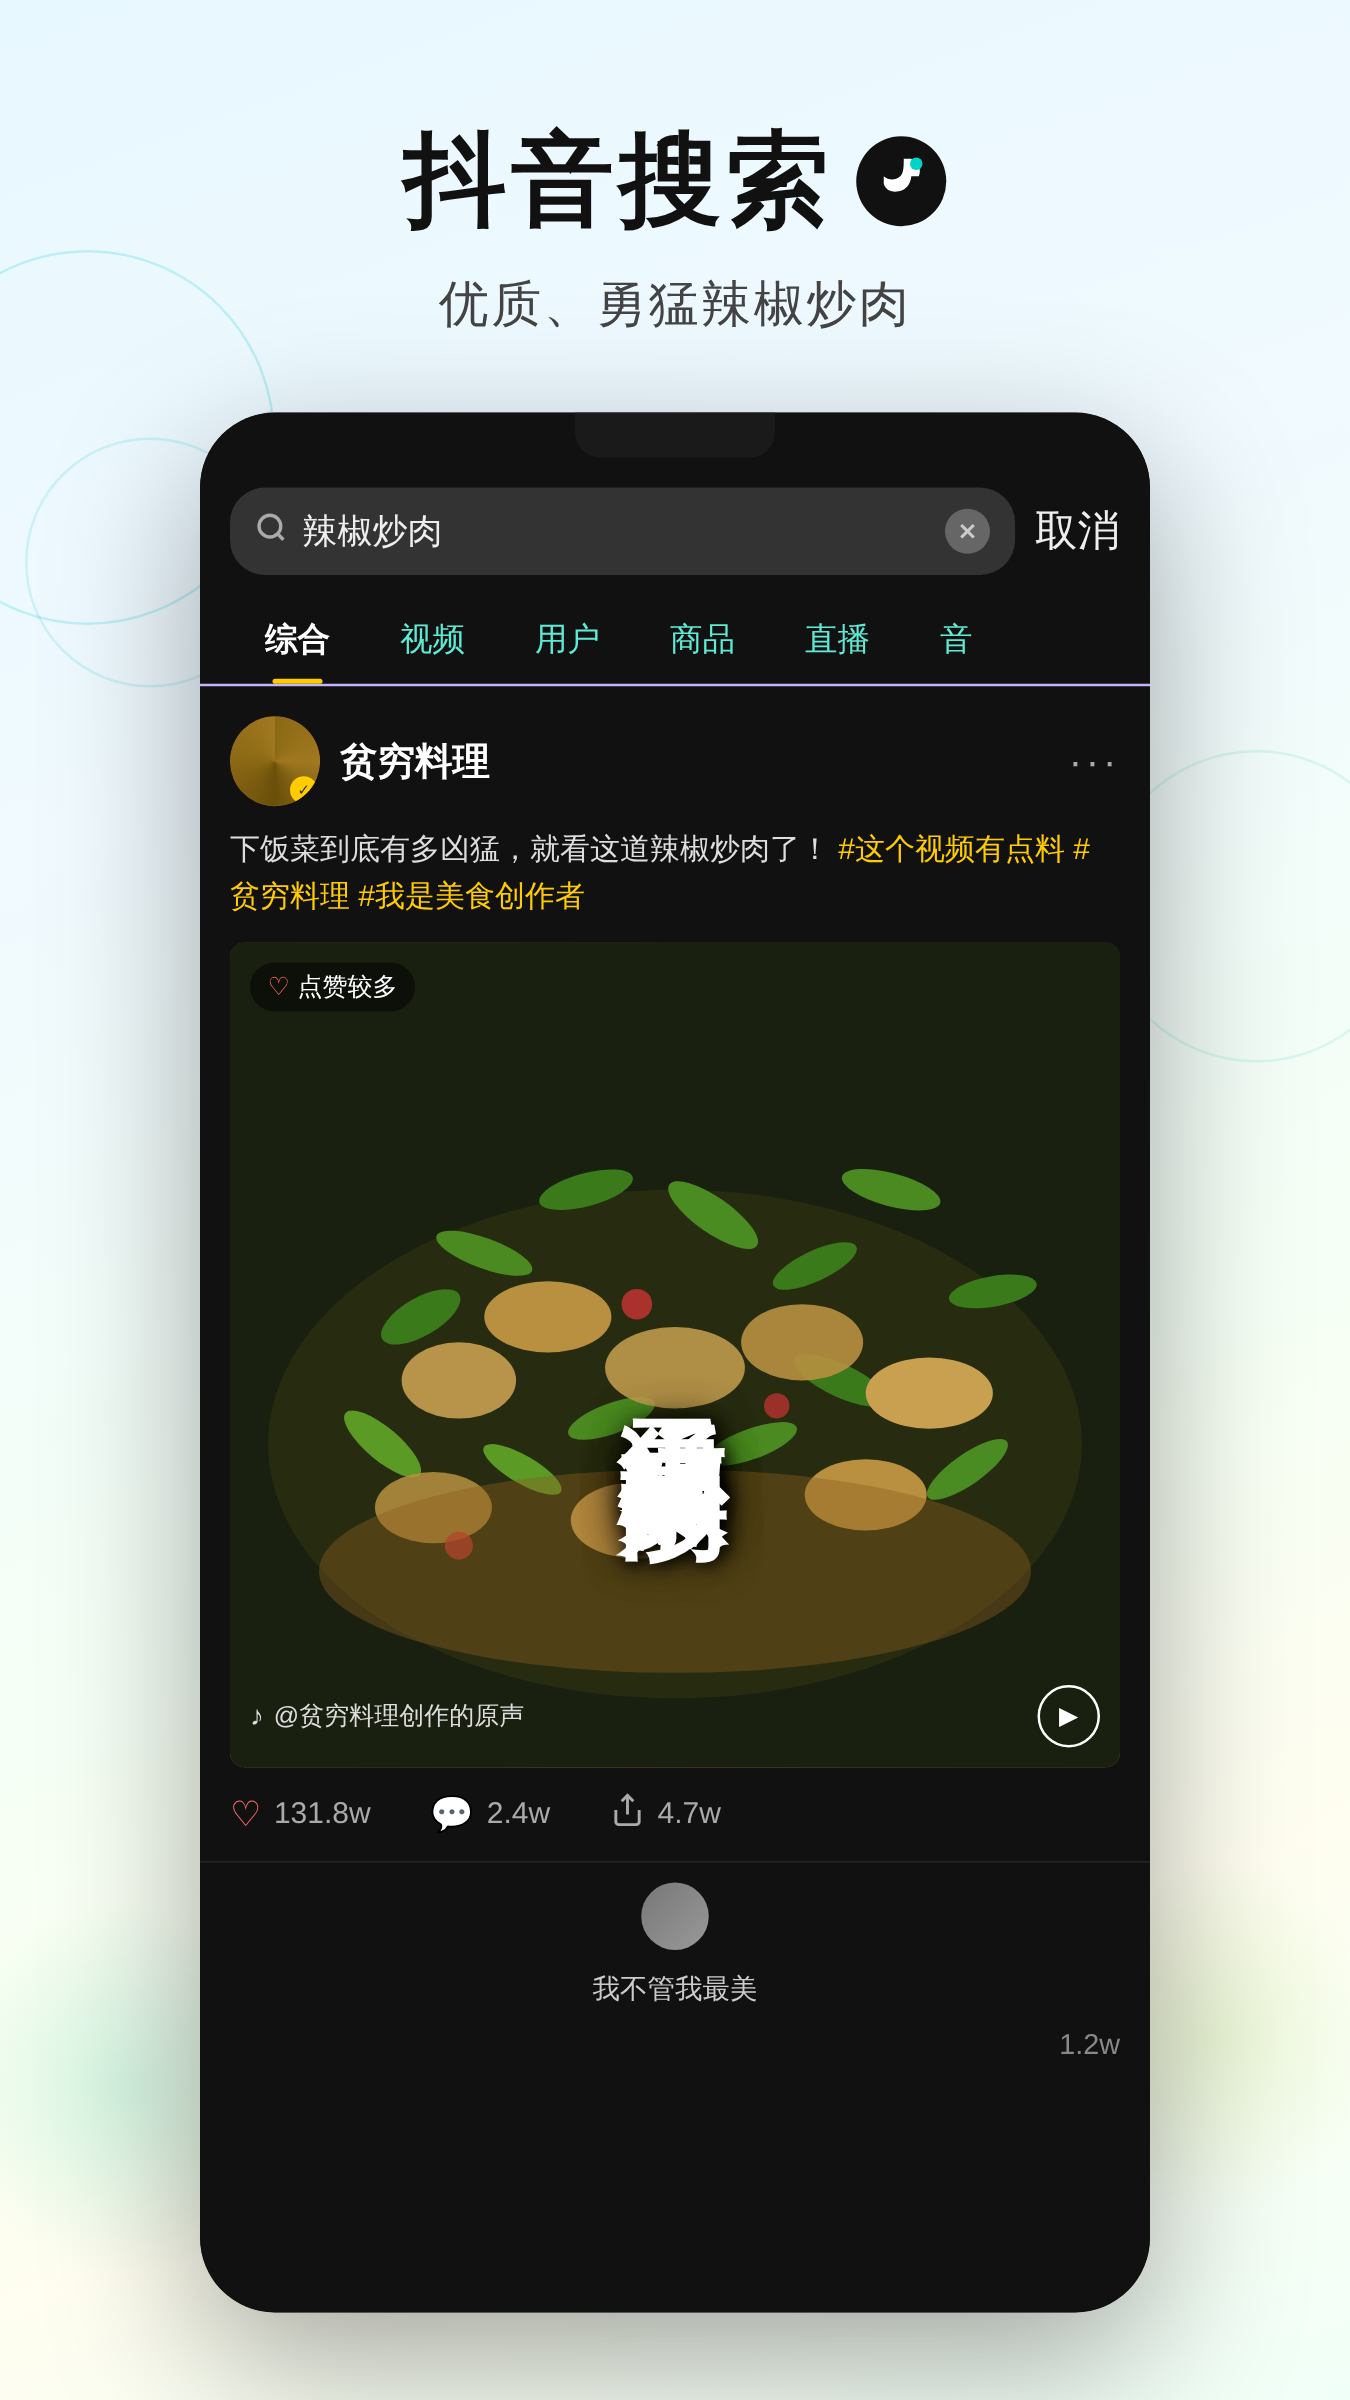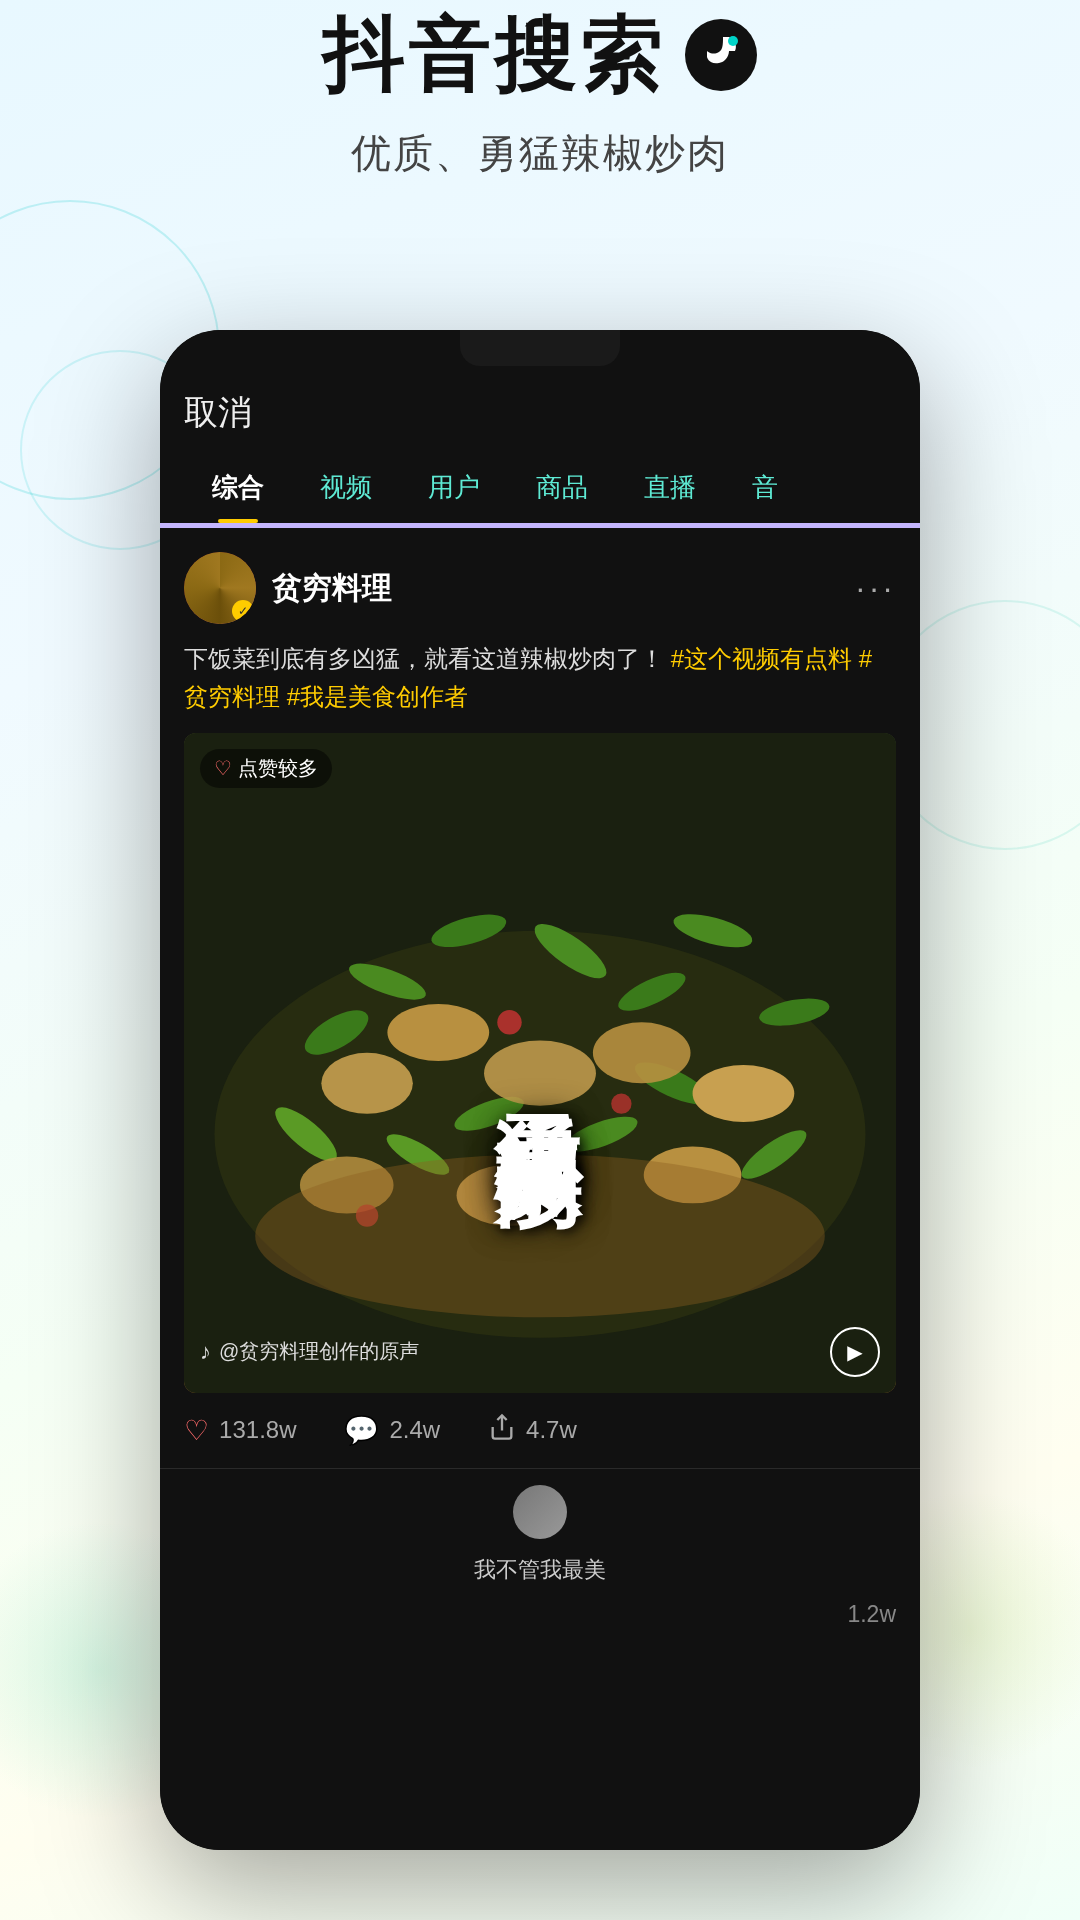--- a/index.html
+++ b/index.html
@@ -45,20 +45,21 @@
       position: absolute;
       width: 280px; height: 280px;
       background: radial-gradient(circle, rgba(200,230,150,0.3) 0%, transparent 70%);
       bottom: 150px; right: -30px;
       border-radius: 50%;
     }
 
     
     .header {
       text-align: center;
+      padding-top: 90px;
       position: relative;
       z-index: 2;
     }
     .header-title {
       font-size: 82px;
       font-weight: 900;
       color: #111;
       letter-spacing: 4px;
       display: flex;
       align-items: center;
@@ -153,21 +154,21 @@
     .cancel-btn {
       color: #eee;
       font-size: 34px;
       flex-shrink: 0;
     }
 
     
     .tabs-row {
       display: flex;
       padding: 0 24px;
-      border-bottom: 5px solid #c4b5fd;
+      border-bottom: 2px solid #c4b5fd;
       gap: 0;
     }
     .tab-item {
       padding: 18px 28px;
       font-size: 26px;
       color: #5eead4;
       position: relative;
       white-space: nowrap;
     }
     .tab-item.active {
@@ -384,20 +385,35 @@
   <div class="header-subtitle">优质、勇猛辣椒炒肉</div>
 </div>
 
 <div class="phone-container">
   <div class="phone-frame">
     <div class="phone-notch"></div>
 
     <div class="phone-content">
 
       <div class="search-bar-area">
+        <div class="search-box">
+          <span class="search-icon-svg">
+            <svg width="26" height="26" viewBox="0 0 24 24" fill="none" stroke="#aaa" stroke-width="2.5">
+              <circle cx="11" cy="11" r="8"></circle>
+              <line x1="21" y1="21" x2="16.65" y2="16.65"></line>
+            </svg>
+          </span>
+          <span class="search-text">辣椒炒肉</span>
+          <div class="search-clear">
+            <svg width="18" height="18" viewBox="0 0 18 18" fill="none">
+              <line x1="4" y1="4" x2="14" y2="14" stroke="#ccc" stroke-width="2.5"></line>
+              <line x1="14" y1="4" x2="4" y2="14" stroke="#ccc" stroke-width="2.5"></line>
+            </svg>
+          </div>
+        </div>
         <span class="cancel-btn">取消</span>
       </div>
 
       <div class="tabs-row">
         <div class="tab-item active">综合</div>
         <div class="tab-item">视频</div>
         <div class="tab-item">用户</div>
         <div class="tab-item">商品</div>
         <div class="tab-item">直播</div>
         <div class="tab-item">音</div>

